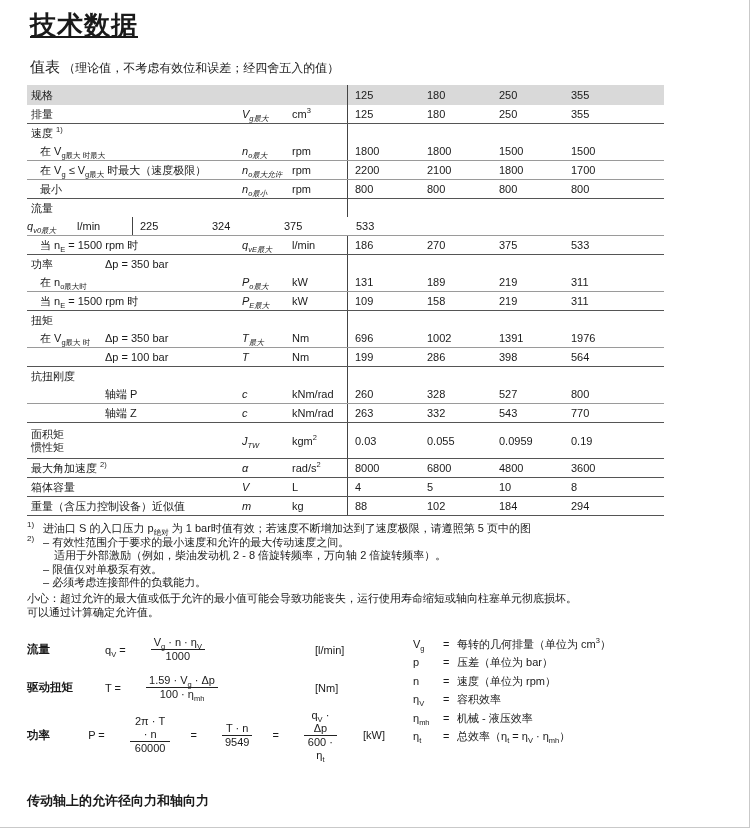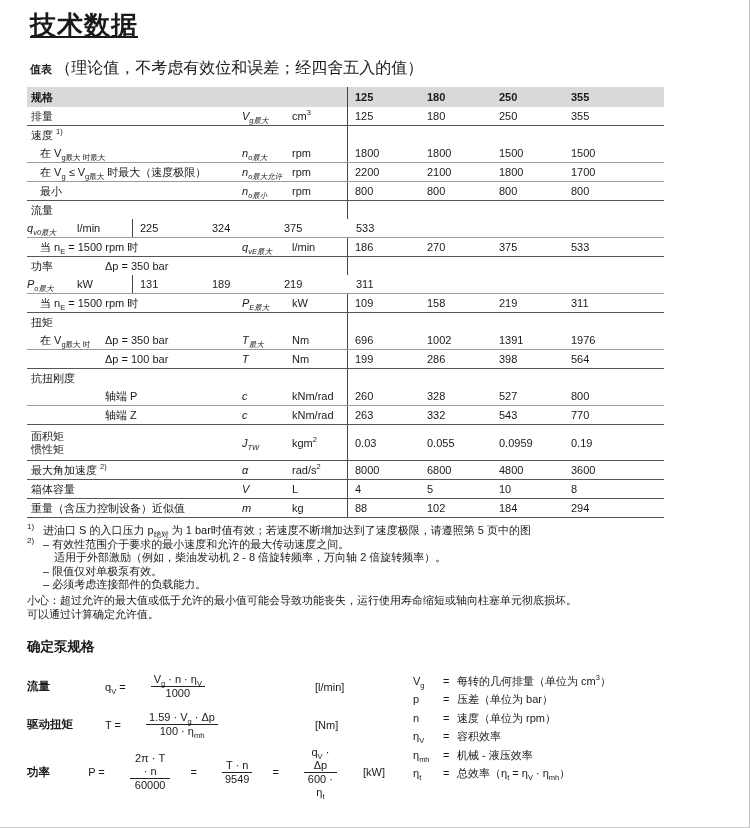--- a/index.html
+++ b/index.html
@@ -17,27 +17,27 @@
   }
   .page{
     width:750px;height:828px;
     border-right:1px solid #c9c9c9;
     border-bottom:1px solid #c9c9c9;
     padding:8px 0 0 27px;
     position:relative;
   }
   h1.title{font-size:26px;font-weight:bold;letter-spacing:1px;margin-left:3px;text-decoration:underline;}
   .subtitle{margin-top:15px;margin-left:3px;font-size:12px;}
-  .subtitle .st-bold{font-weight:bold;font-size:11px;}
-  .subtitle .st-rest{font-size:16px;}
+  .subtitle .st-bold{font-weight:normal;font-size:15px;}
+  .subtitle .st-rest{font-size:12px;}
 
   
   .spec-table{width:637px;margin-top:8px;font-size:11px;}
   .t-row{display:flex;align-items:center;min-height:19px;position:relative;}
-  .t-row.header{background:var(--hdrbg);font-weight:bold;min-height:20px;}
+  .t-row.header{background:var(--hdrbg);font-weight:normal;min-height:20px;}
   .t-row.section{min-height:18px;}
   .t-row.tall{min-height:36px;}
   .b-thin{border-bottom:1px solid var(--thin);}
   .b-thick{border-bottom:1.5px solid var(--thick);}
   .c-label{width:215px;padding-left:4px;line-height:13px;}
   .c-label.ind1{padding-left:13px;}
   .c-label.ind3{padding-left:78px;}
   .c-sym{width:50px;font-style:italic;}
   .c-unit{width:55px;}
   .c-data{width:289px;border-left:1px solid #444;display:flex;align-items:center;align-self:stretch;}
@@ -179,20 +179,21 @@
         </div>
       </div>
       <div class="t-row section">
         <div class="c-label">功率</div>
         <span class="row-note">Δp = 350 bar</span>
         <div class="c-sym"></div>
         <div class="c-unit"></div>
         <div class="c-data"></div>
       </div>
       <div class="t-row b-thin">
+        <div class="c-label ind1">在 n<sub>o最大时</sub></div>
         <div class="c-sym">P<sub>o最大</sub></div>
         <div class="c-unit">kW</div>
         <div class="c-data">
           <div class="c-val">131</div>
           <div class="c-val">189</div>
           <div class="c-val">219</div>
           <div class="c-val">311</div>
         </div>
       </div>
       <div class="t-row b-thick">
@@ -330,21 +331,20 @@
         <span class="fn-marker"></span>
         <span class="fn-text">–  必须考虑连接部件的负载能力。</span>
       </div>
     </div>
 
   <div class="caution">
     <div>小心：超过允许的最大值或低于允许的最小值可能会导致功能丧失，运行使用寿命缩短或轴向柱塞单元彻底损坏。</div>
     <div>可以通过计算确定允许值。</div>
   </div>
 
-  <div class="h2">确定泵规格</div>
 
   <div class="spec-area">
     <div class="formulas">
         <div class="formula-row">
           <div class="formula-label">流量</div>
           <span class="fseg">q<sub>V</sub>  =</span>
           <span class="frac">
             <span class="num">V<sub>g</sub> · n · η<sub>V</sub></span>
             <span class="den">1000</span>
           </span>

